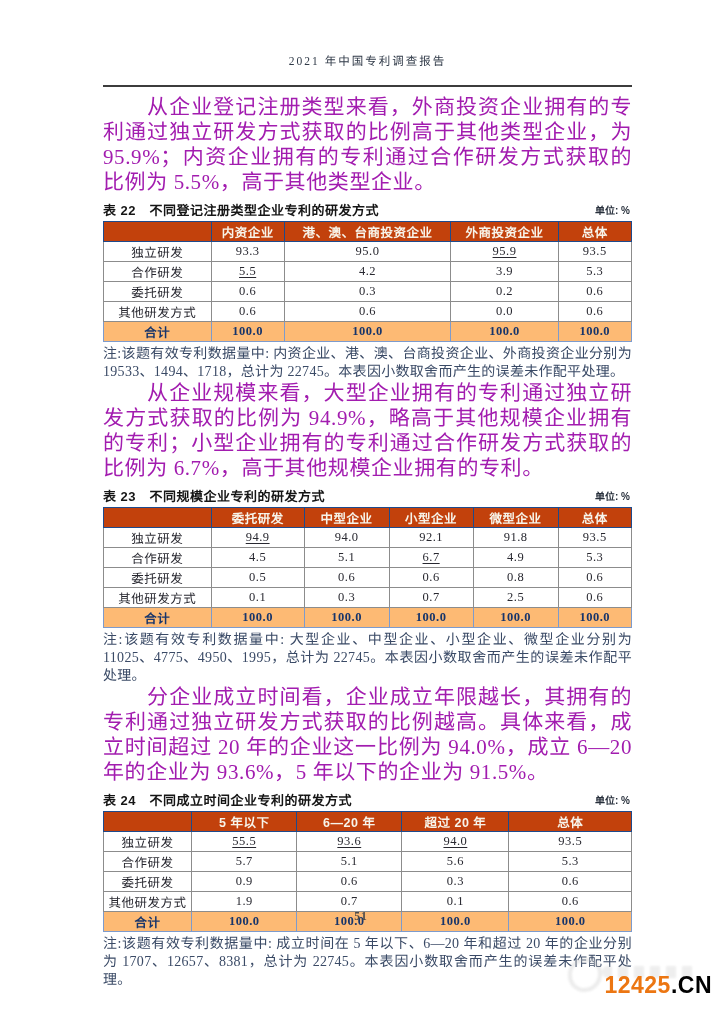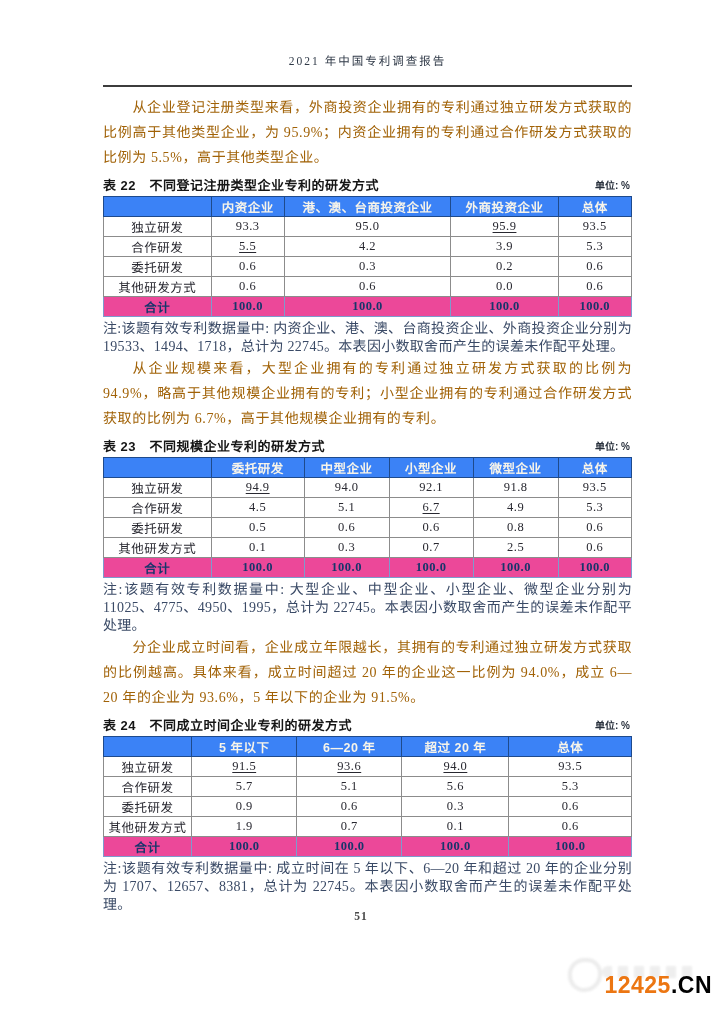--- a/index.html
+++ b/index.html
@@ -18,26 +18,26 @@
   .doc-header{text-align:center;}
   .doc-header .title{
     font-size:11.5px;letter-spacing:2px;color:#303a48;
   }
   .header-rule{
     height:2px;background:#3c3c3c;margin-top:17px;border:none;
   }
   
   p.body-par{
     margin:0;
-    font-size:14px;
+    font-size:21px;
     line-height:25px;
     letter-spacing:0.6px;
     text-align:justify;
     text-indent:2.1em;
-    color:#a16207;
+    color:#a21caf;
   }
   .mt1{margin-top:10px;}
   .mt2{margin-top:14px;}
   .mt3{margin-top:13px;}
   
   .table-block{margin-top:7px;}
   .caption-row{
     position:relative;height:17px;line-height:17px;
     font-family:"Liberation Sans","DejaVu Sans",sans-serif;
   }
@@ -55,30 +55,30 @@
     border-collapse:collapse;
     table-layout:fixed;
     font-size:12.5px;
   }
   table.data-table th, table.data-table td{
     padding:0;height:16px;text-align:center;vertical-align:middle;
     border:1px solid #8c8c8c;
     letter-spacing:0.5px;
   }
   table.data-table thead th{
-    background:#3b82f6;
+    background:#c2410c;
     color:#f7f4ea;
     font-family:"Liberation Sans","DejaVu Sans",sans-serif;
     font-weight:bold;
     font-size:12.5px;
     height:19px;
     border:1px solid #1e4a8c;
   }
   table.data-table tr.total-row td{
-    background:#ec4899;
+    background:#fdba74;
     color:#17356b;
     font-weight:bold;
     border:1px solid #7d9bcd;
   }
   td.u{ text-decoration:underline; text-underline-offset:2px;}
   p.note{
     margin:3px 0 0 0;
     font-size:14px;
     line-height:18px;
     letter-spacing:0.3px;
@@ -283,21 +283,21 @@
             <th></th>
             <th>5 年以下</th>
             <th>6—20 年</th>
             <th>超过 20 年</th>
             <th>总体</th>
           </tr>
         </thead>
         <tbody>
           <tr>
             <td>独立研发</td>
-            <td class="u">91.5</td>
+            <td class="u">55.5</td>
             <td class="u">93.6</td>
             <td class="u">94.0</td>
             <td>93.5</td>
           </tr>
           <tr>
             <td>合作研发</td>
             <td>5.7</td>
             <td>5.1</td>
             <td>5.6</td>
             <td>5.3</td>

